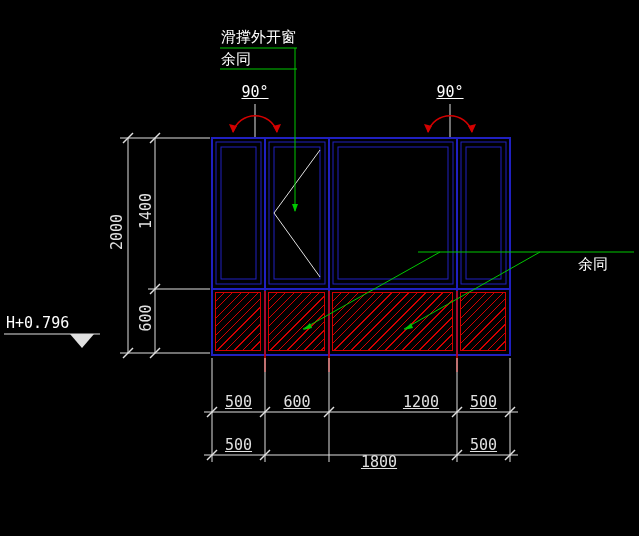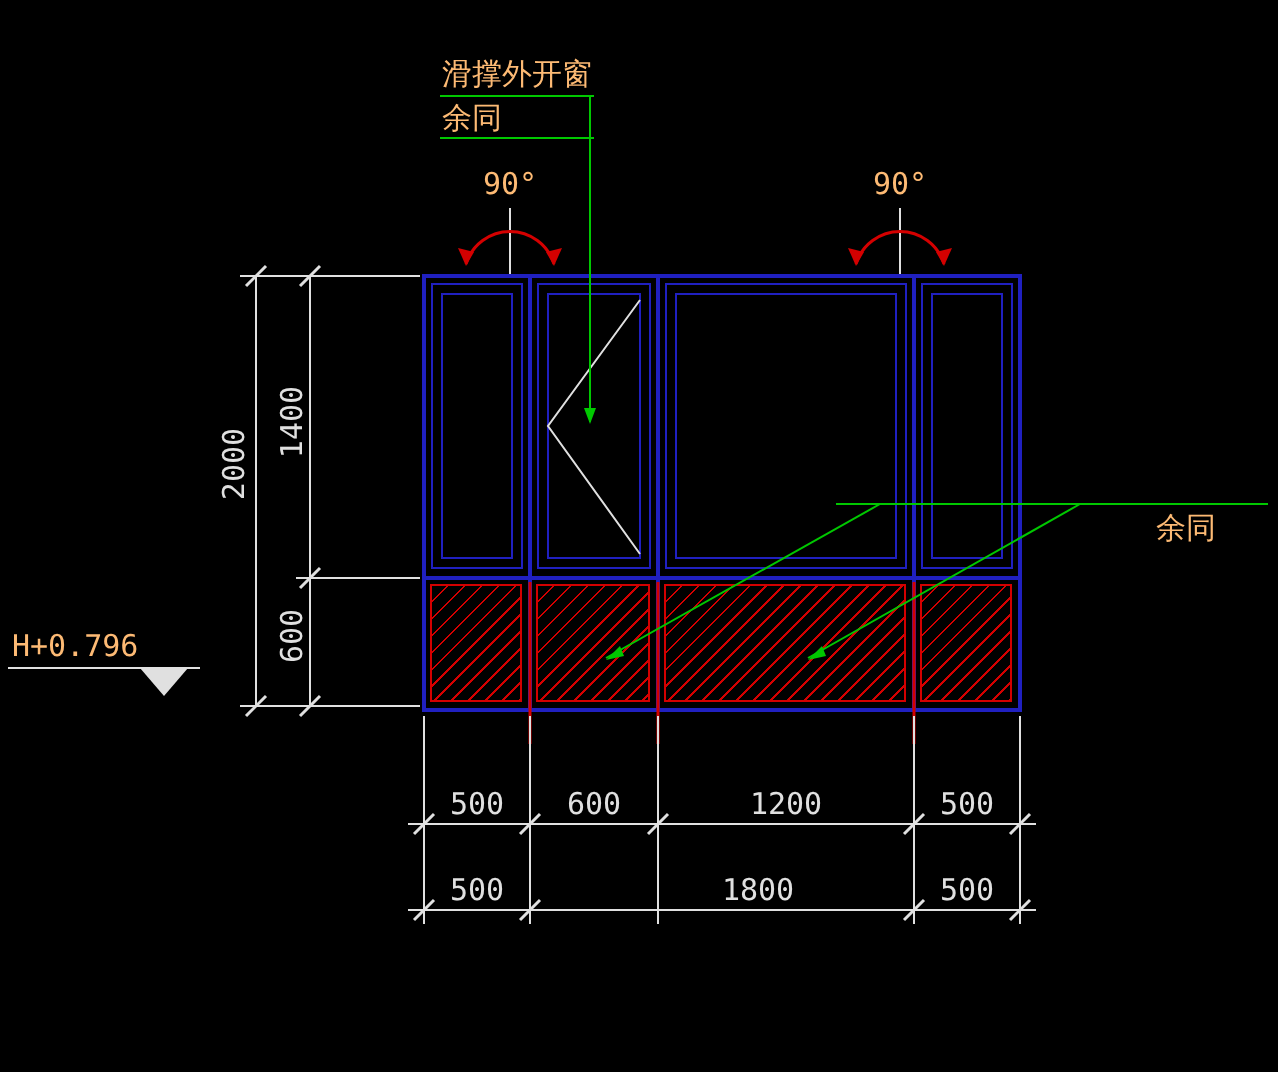--- a/index.html
+++ b/index.html
@@ -5,28 +5,28 @@
   html,body{margin:0;padding:0;background:#000;}
   #canvas{
     position:relative;
     width:639px;height:536px;
     background:#000000;
     overflow:hidden;
     font-family:"DejaVu Sans Mono","Liberation Mono",monospace;
   }
   .txt{
     position:absolute;
-    color:#fdba74;
+    color:#ffffff;
     font-size:15px;
     line-height:16px;
     white-space:nowrap;
   }
   .cjk{ font-family:"DejaVu Sans","Liberation Sans",sans-serif; }
   .dim{ color:#e0e0e0; }
-  .ctr{ text-align:center; }
+  .ctr{ text-align:center;text-decoration:underline; }
   .vtext{
     width:60px;height:16px;
     transform:rotate(-90deg);
     text-align:center;
   }
   .hatch{
     position:absolute;
     box-sizing:border-box;
     border:1px solid #d40000;
     background:repeating-linear-gradient(135deg, rgba(0,0,0,0) 0 5px, #d40000 5px 6px);
@@ -150,20 +150,20 @@
   <div class="txt cjk" style="left:578px;top:256px;">余同</div>
 
   <div class="txt" style="left:6px;top:315px;">H+0.796</div>
 
   <div class="txt dim vtext" style="left:87px;top:224px;">2000</div>
   <div class="txt dim vtext" style="left:116px;top:203px;">1400</div>
   <div class="txt dim vtext" style="left:116px;top:310px;">600</div>
 
   <div class="txt dim ctr" style="left:212px;top:394px;width:53px;">500</div>
   <div class="txt dim ctr" style="left:265px;top:394px;width:64px;">600</div>
-  <div class="txt dim ctr" style="left:329px;top:394px;width:128px;">1200</div>
+  <div class="txt dim ctr" style="left:329px;top:394px;width:128px;padding-left:28px;">1200</div>
   <div class="txt dim ctr" style="left:457px;top:394px;width:53px;">500</div>
 
   <div class="txt dim ctr" style="left:212px;top:437px;width:53px;">500</div>
-  <div class="txt dim ctr" style="left:265px;top:437px;width:228px;">1800</div>
+  <div class="txt dim ctr" style="left:265px;top:454px;width:228px;">1800</div>
   <div class="txt dim ctr" style="left:457px;top:437px;width:53px;">500</div>
 
 </div>
 
 </body></html>

